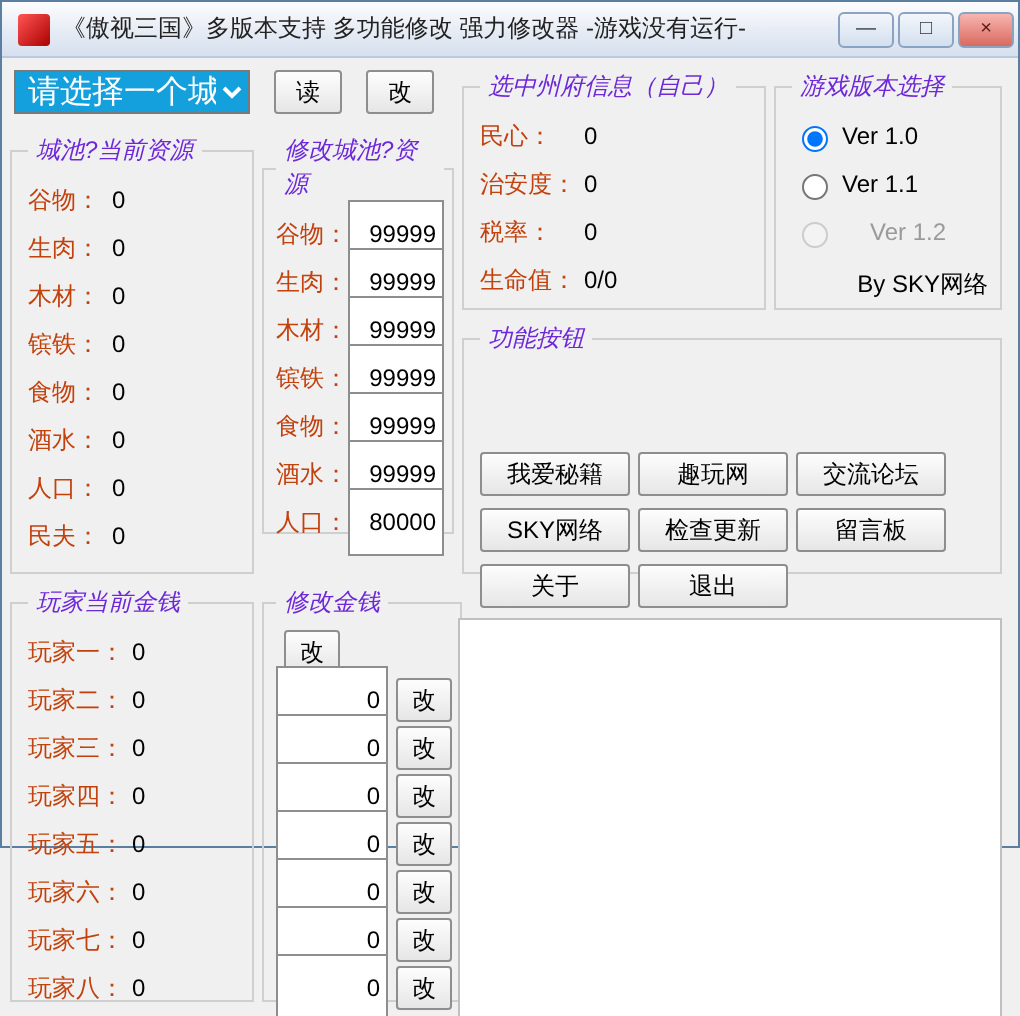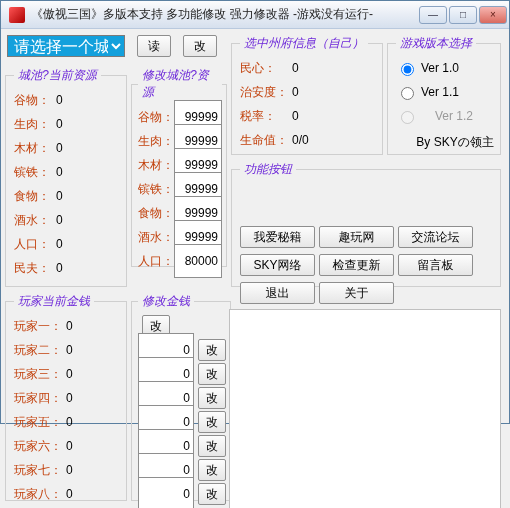--- a/index.html
+++ b/index.html
@@ -214,35 +214,35 @@
         </label>
       <label class="row">
           <input type="radio" name="ver" style=""> 
           <span style="margin-left:4px;">Ver 1.1</span>
         </label>
       <label class="row" style="color:#9a9a9a;">
           <input type="radio" name="ver" disabled="" style=""> 
           <span style="margin-left:18px;">Ver 1.2</span>
         </label>
       <div class="row" style="justify-content:flex-end; margin-top:6px;">
-          <span>By SKYの领主</span>
+          <span>By SKY网络</span>
         </div>
     </fieldset>
 
     <fieldset style="top:132px; left:230px; width:270px; height:126px;">
       <legend>功能按钮</legend>
       <div class="funcgrid">
         <button class="btn btn-wide">我爱秘籍</button>
         <button class="btn btn-wide">趣玩网</button>
         <button class="btn btn-wide">交流论坛</button>
         <button class="btn btn-wide">SKY网络</button>
         <button class="btn btn-wide">检查更新</button>
         <button class="btn btn-wide">留言板</button>
+        <button class="btn btn-wide">关于</button>
         <button class="btn btn-wide">退出</button>
-        <button class="btn btn-wide">关于</button>
       </div>
     </fieldset>
 
     <fieldset style="top:264px; left:4px; width:122px; height:208px;">
       <legend>玩家当前金钱</legend>
       <div class="row">
           <span class="lbl" style="width:52px;">玩家一：</span>
           <span class="val">0</span>
         </div>
       <div class="row">

